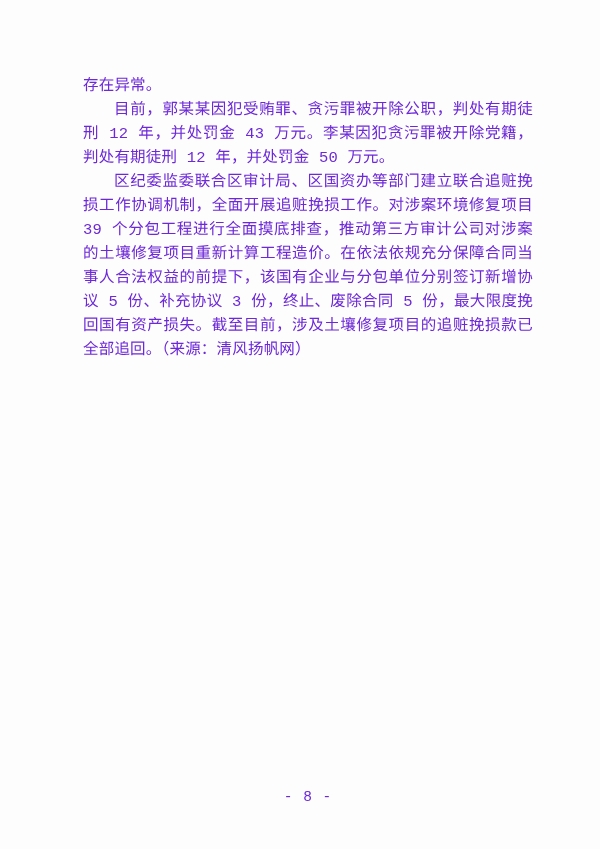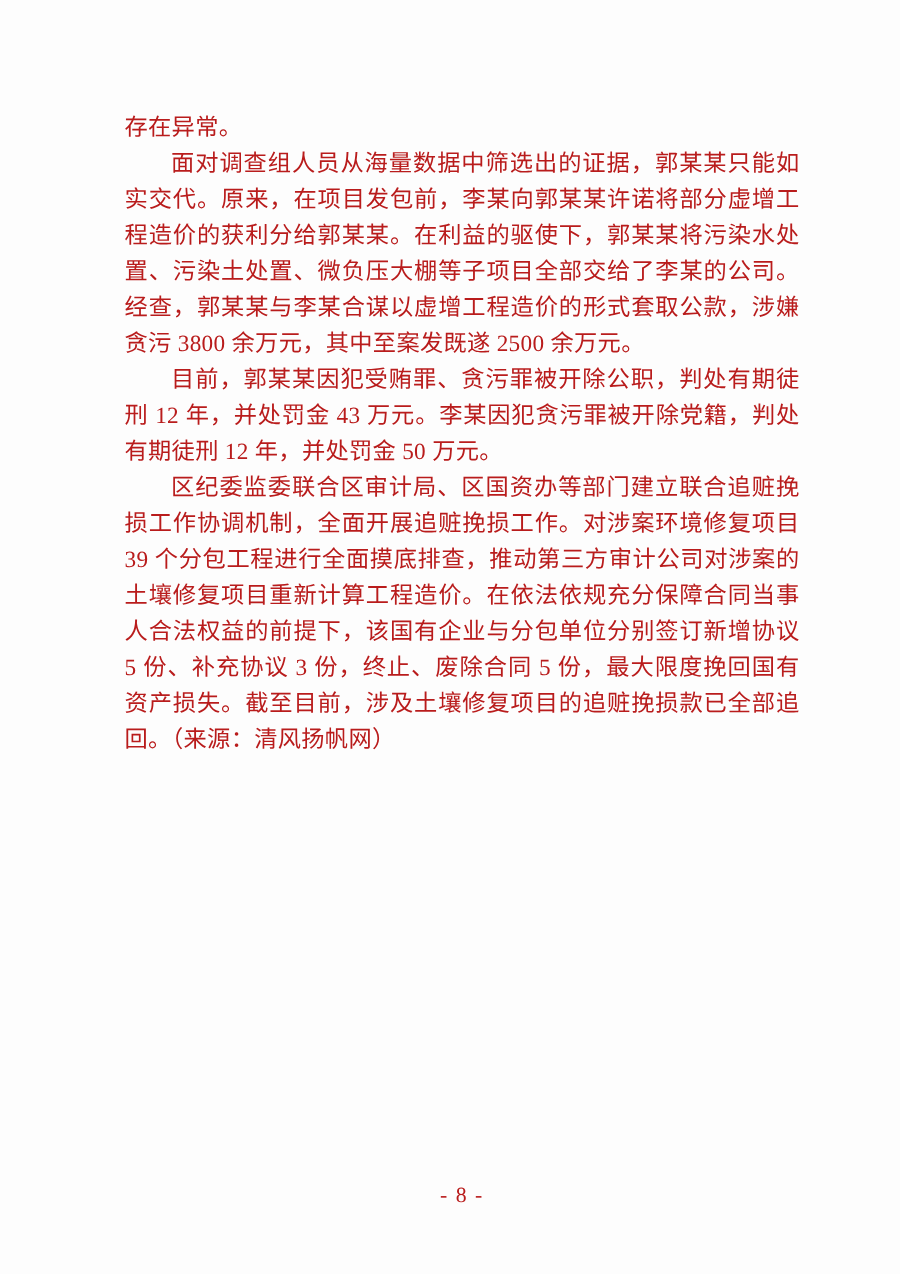--- a/index.html
+++ b/index.html
@@ -10,22 +10,22 @@
   body {
     width: 600px;
     height: 849px;
     overflow: hidden;
   }
   .page {
     position: relative;
     width: 600px;
     height: 849px;
     background: #fdfdfd;
-    font-family: Liberation Serif, serif;
-    color: #b91c1c;
+    font-family: Liberation Mono, monospace;
+    color: #6d28d9;
   }
   .text-block {
     position: absolute;
     left: 83px;
     top: 74px;
     width: 450px;
     font-size: 15.5px;
     line-height: 24px;
     text-align: justify;
     letter-spacing: 0.2px;
@@ -48,18 +48,17 @@
     line-height: 24px;
     letter-spacing: 1px;
   }
 </style>
 </head>
 <body>
 
 <div class="page">
   <div class="text-block">
     <p class="continuation">存在异常。</p>
-    <p>面对调查组人员从海量数据中筛选出的证据，郭某某只能如实交代。原来，在项目发包前，李某向郭某某许诺将部分虚增工程造价的获利分给郭某某。在利益的驱使下，郭某某将污染水处置、污染土处置、微负压大棚等子项目全部交给了李某的公司。经查，郭某某与李某合谋以虚增工程造价的形式套取公款，涉嫌贪污 3800 余万元，其中至案发既遂 2500 余万元。</p>
     <p>目前，郭某某因犯受贿罪、贪污罪被开除公职，判处有期徒刑 12 年，并处罚金 43 万元。李某因犯贪污罪被开除党籍，判处有期徒刑 12 年，并处罚金 50 万元。</p>
     <p>区纪委监委联合区审计局、区国资办等部门建立联合追赃挽损工作协调机制，全面开展追赃挽损工作。对涉案环境修复项目 39 个分包工程进行全面摸底排查，推动第三方审计公司对涉案的土壤修复项目重新计算工程造价。在依法依规充分保障合同当事人合法权益的前提下，该国有企业与分包单位分别签订新增协议 5 份、补充协议 3 份，终止、废除合同 5 份，最大限度挽回国有资产损失。截至目前，涉及土壤修复项目的追赃挽损款已全部追回。（来源：清风扬帆网）</p>
   </div>
   <div class="footer">- 8 -</div>
 </div>
 
 </body></html>

